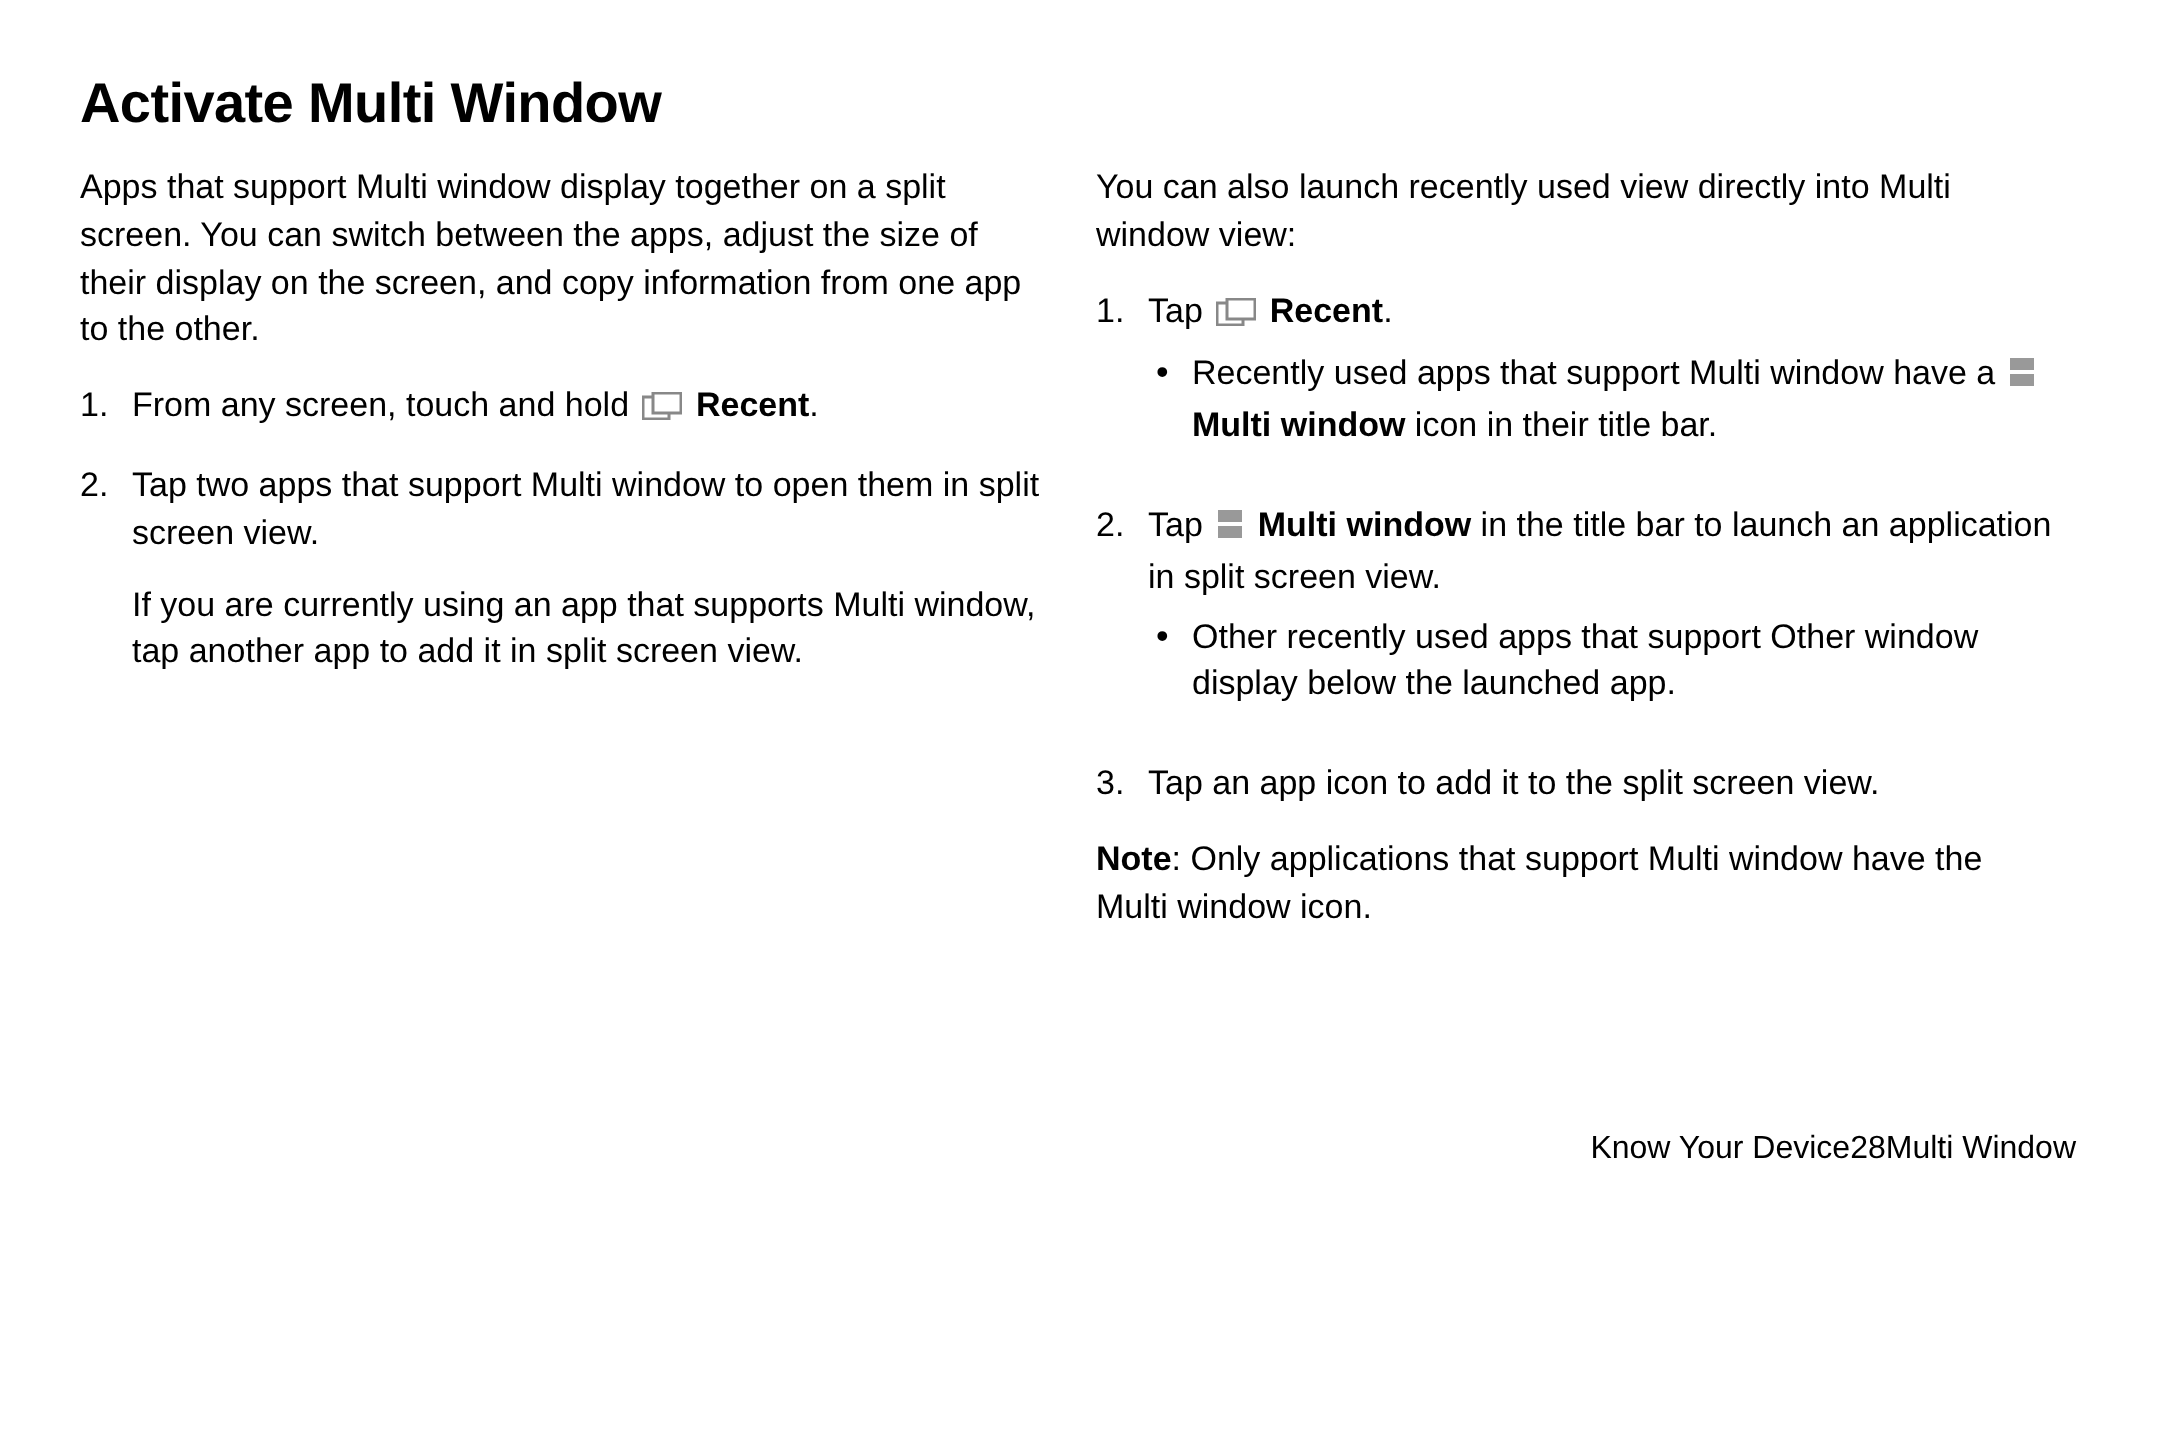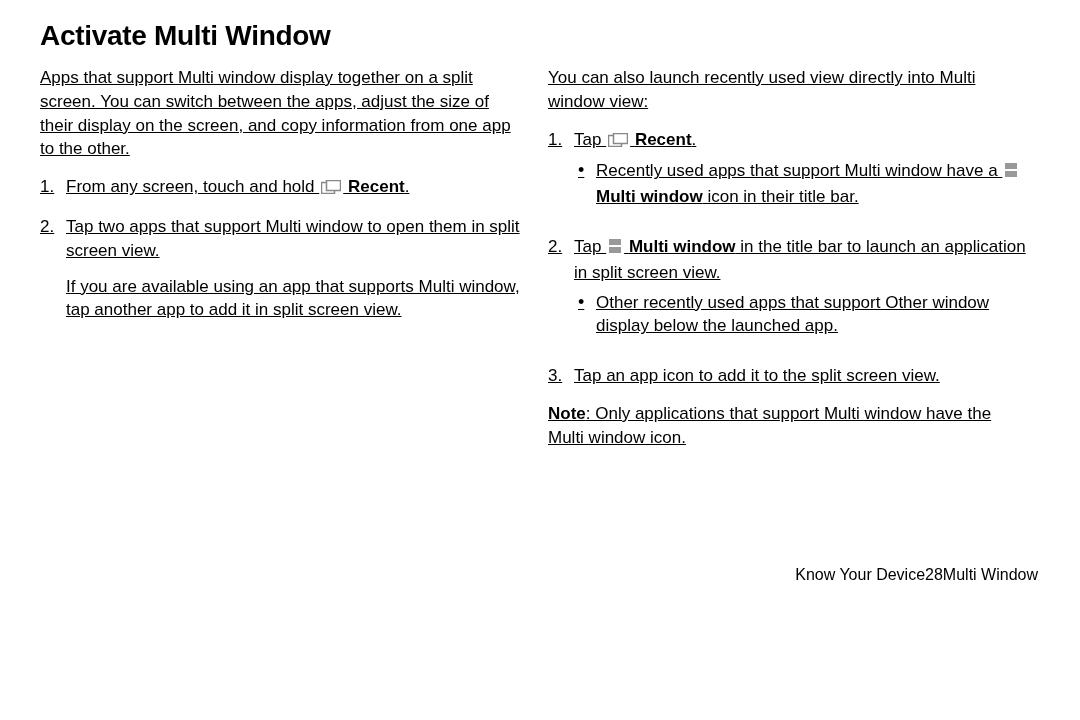--- a/index.html
+++ b/index.html
@@ -1,34 +1,33 @@
 <!DOCTYPE html>
 <html><head>
 <meta charset="utf-8">
 <style>
   * { box-sizing: border-box; margin: 0; padding: 0; }
   html, body { width: 1080px; height: 720px; background: #fff; font-family: Arial, Helvetica, sans-serif; color: #000; }
   .page {
     width: 1080px;
     height: 608px;
-    padding: 20px 40px 24px 40px;
+    padding: 36px 40px 24px 40px;
     display: flex;
     flex-direction: column;
   }
   .title {
     font-size: 28px;
     font-weight: 700;
     margin-bottom: 14px;
     letter-spacing: -0.3px;
   }
   .columns {
     display: flex;
     gap: 28px;
     flex: 1;
-    text-decoration: underline;
   }
   .col {
     width: 480px;
     font-size: 17px;
     line-height: 1.4;
   }
   p { margin-bottom: 14px; }
   .note-bold { font-weight: 700; }
   ol { list-style: none; padding: 0; margin: 0; }
   ol > li {
@@ -100,21 +99,21 @@
                 </svg></span> <span class="note-bold">Recent</span><span>.</span>
           </div>
         </li>
         <li class="step-sub">
           <div class="step-num">2.</div>
           <div class="step-body">Tap two apps that support Multi window to open them in split screen view.</div>
         </li>
       </ol>
 
 
-      <p class="indent-p">If you are available using an app that supports Multi window, tap another app to add it in split screen view.</p>
+      <p class="indent-p">If you are currently using an app that supports Multi window, tap another app to add it in split screen view.</p>
     </div>
 
     <div class="col">
       <p>You can also launch recently used view directly into Multi window view:</p>
 
       <ol>
         <li>
           <div class="step-num">1.</div>
           <div class="step-body">
             <div>

